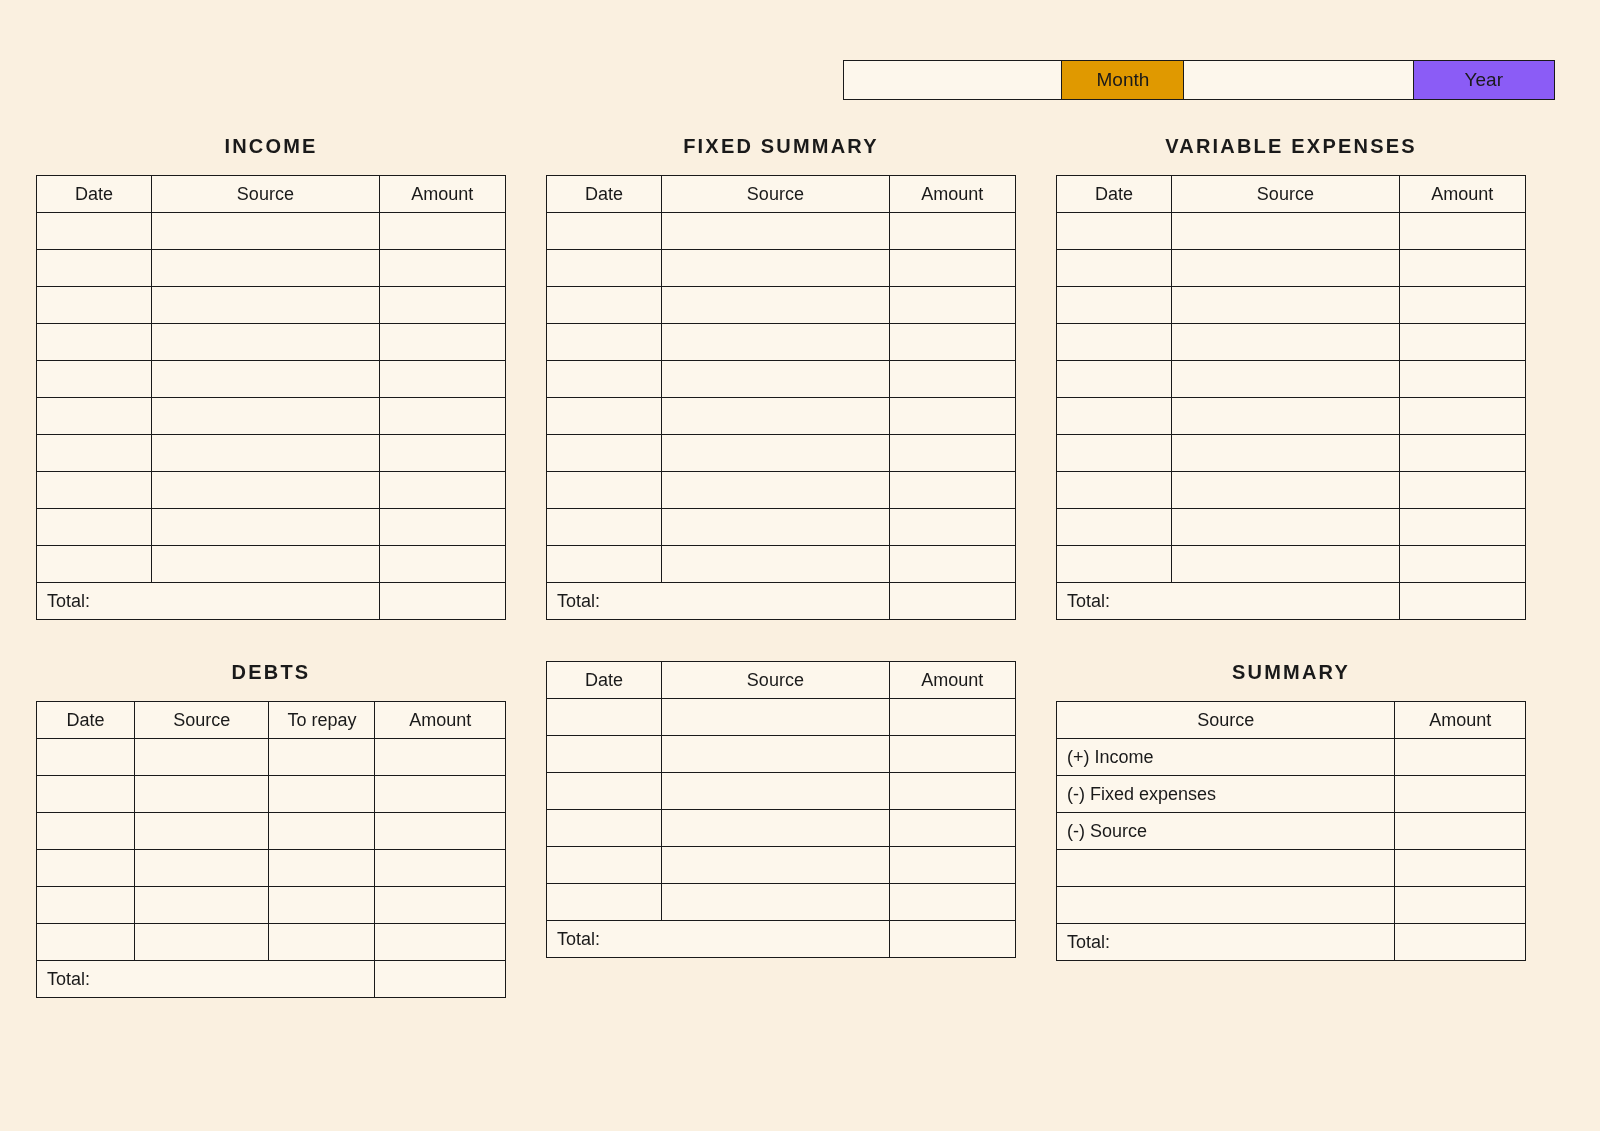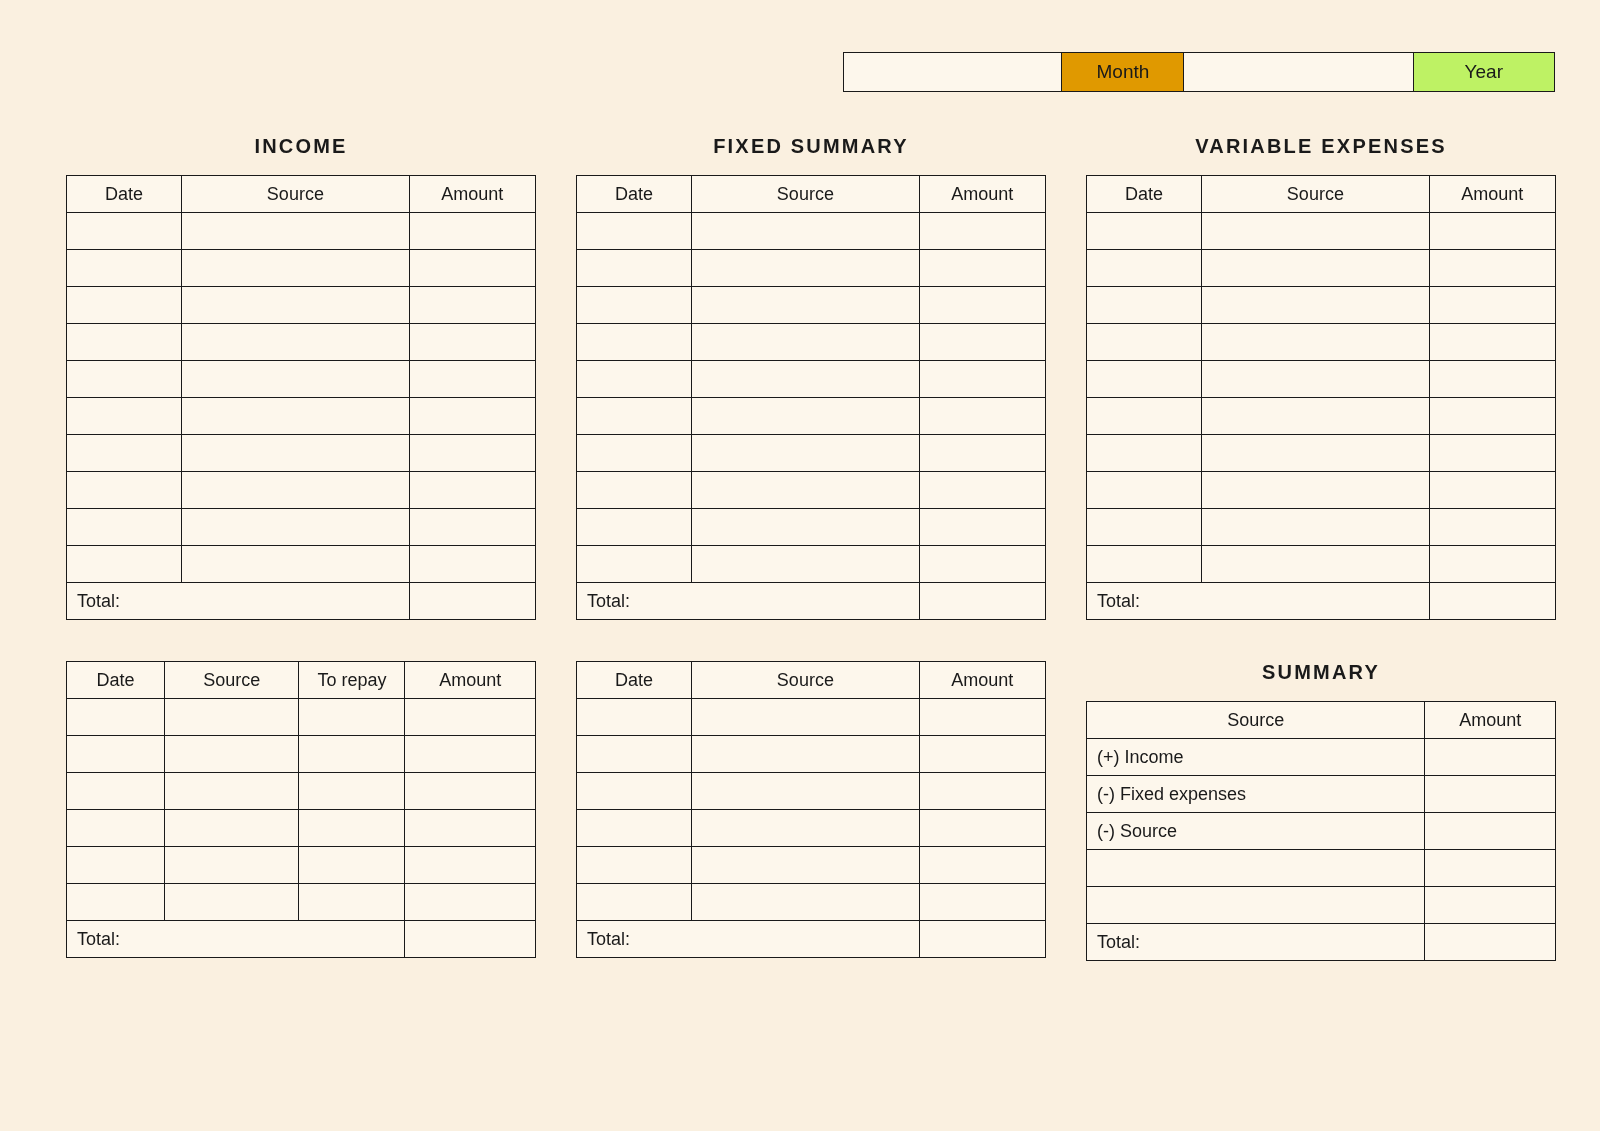--- a/index.html
+++ b/index.html
@@ -19,52 +19,52 @@
     position: relative;
     width: 1600px;
     height: 1131px;
     box-sizing: border-box;
   }
 
   
   .header-bar {
     position: absolute;
     left: 843px;
-    top: 52px;
+    top: 60px;
     width: 712px;
     height: 40px;
     display: flex;
     border: 1px solid #1a1a1a;
     box-sizing: border-box;
   }
   .header-cell {
     box-sizing: border-box;
     height: 100%;
     display: flex;
     align-items: center;
     justify-content: center;
     font-size: 19px;
     border-right: 1px solid #1a1a1a;
   }
   .header-cell:last-child { border-right: none; }
   .hc-blank { width: 224px; background: #fdf7ec; }
   .hc-month { width: 125px; background: #e09900; }
   .hc-blank2 { width: 235px; background: #fdf7ec; }
-  .hc-year  { width: 144px; background: #bef264; }
+  .hc-year  { width: 144px; background: #8b5cf6; }
 
   
   .sections {
     position: absolute;
     left: 0;
     top: 135px;
     width: 1600px;
   }
   .row-of-sections {
     display: flex;
-    padding-left: 66px;
+    padding-left: 36px;
     padding-right: 66px;
     box-sizing: border-box;
     gap: 40px;
   }
   .section {
     width: 470px;
     box-sizing: border-box;
   }
   .section-title {
     text-align: center;
@@ -358,20 +358,21 @@
             </tr>
           </tbody>
         </table>
       </div>
 
     </div>
 
     <div class="row-of-sections spacer-row-2">
 
       <div class="section">
+        <div class="section-title">DEBTS</div>
         <table class="budget-table">
           <colgroup>
             <col class="dbt-date">
               <col class="dbt-source">
               <col class="dbt-repay">
               <col class="dbt-amount">
           </colgroup>
           <thead>
             <tr>
               <th class="h-date">Date</th>

